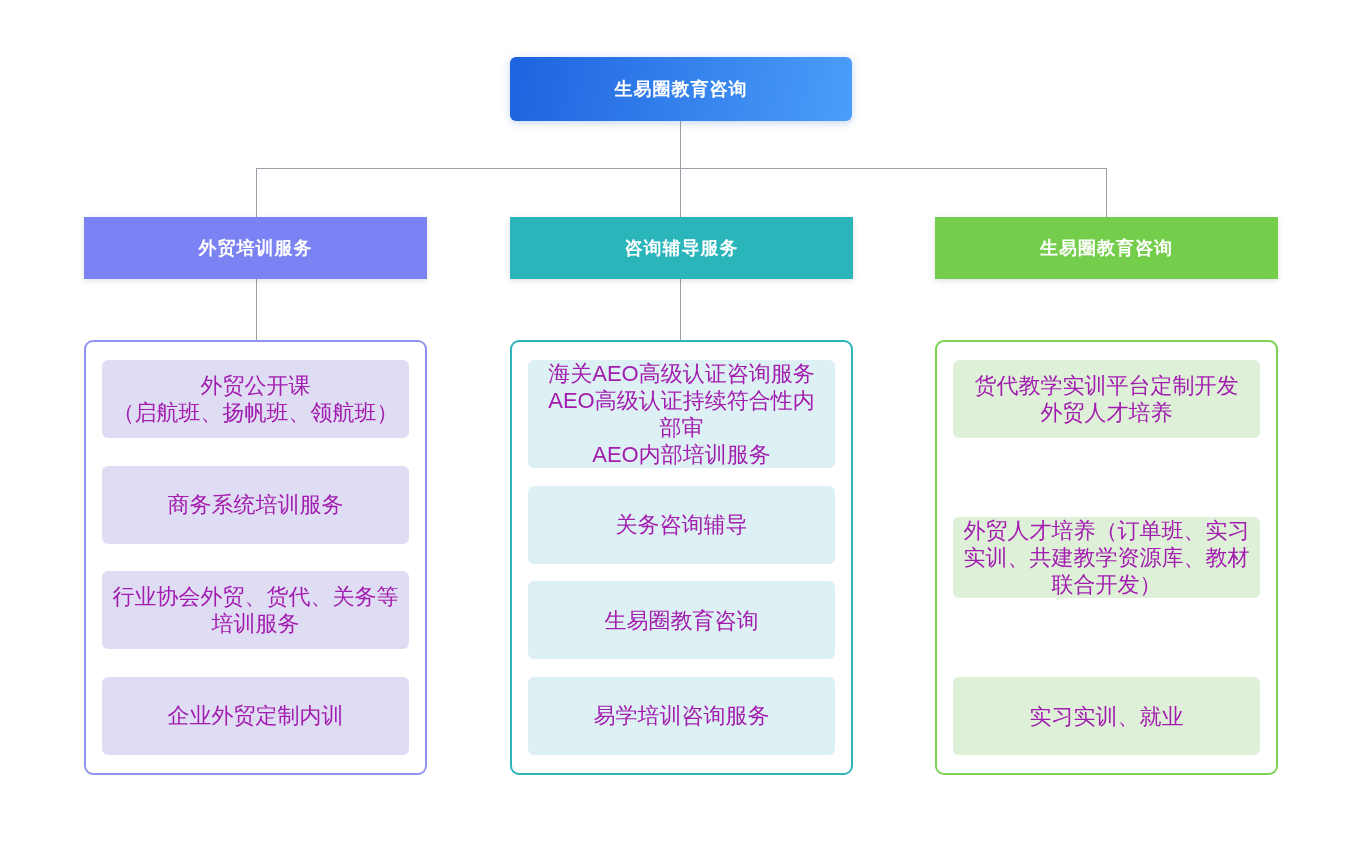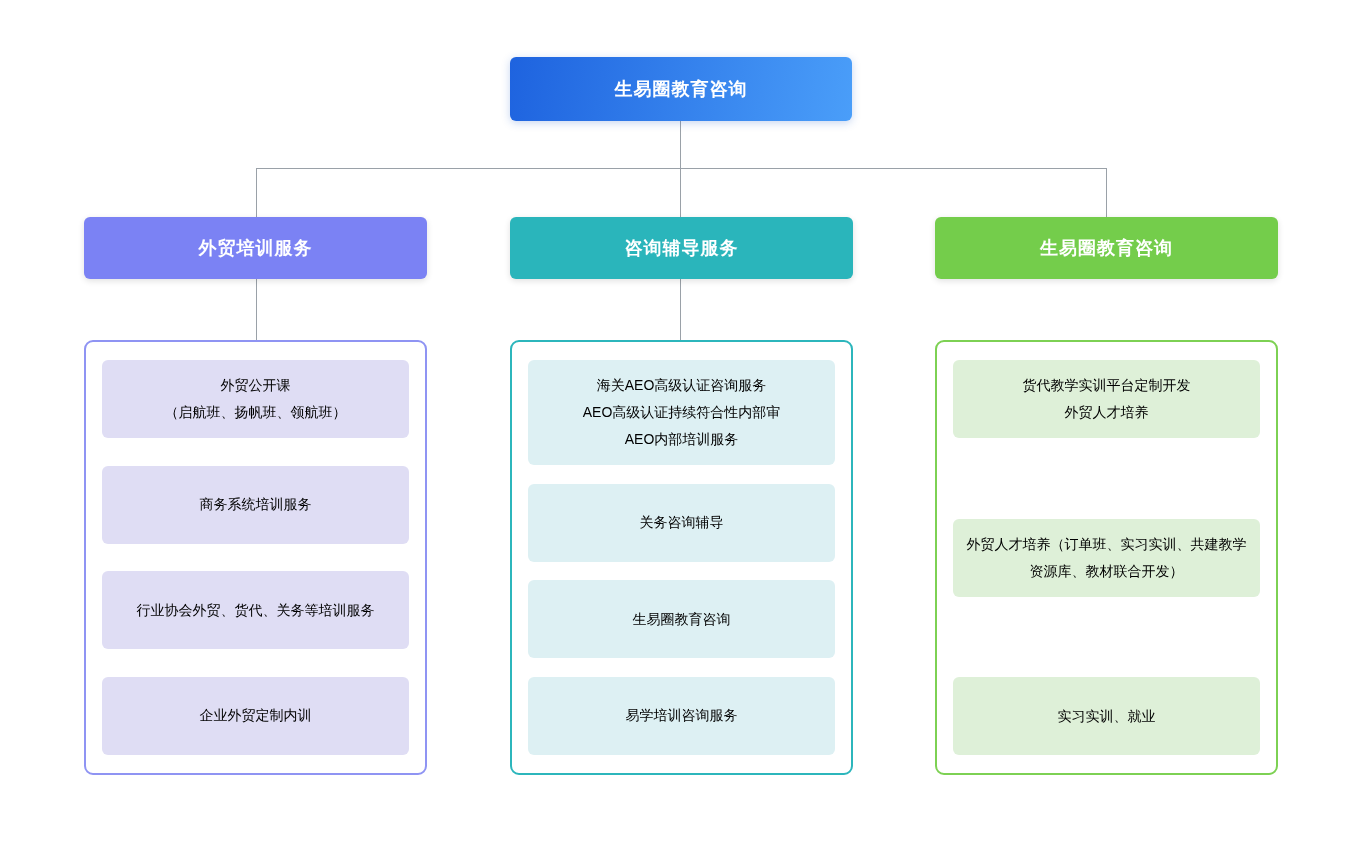--- a/index.html
+++ b/index.html
@@ -19,39 +19,39 @@
   .root-node {
     position: absolute; left: 510px; top: 57px; width: 342px; height: 64px;
     border-radius: 6px; display: flex; align-items: center; justify-content: center;
     color: #ffffff; font-size: 18px; font-weight: bold; letter-spacing: 1px;
     box-shadow: 0 2px 8px rgba(30, 90, 200, 0.25);
   }
 
   
   .branch-header {
     position: absolute; top: 217px; width: 343px; height: 62px;
-    background: var(--hdr); border-radius: 6px;
+    background: var(--hdr); border-radius: 0;
     display: flex; align-items: center; justify-content: center;
     color: #ffffff; font-size: 18px; font-weight: bold; letter-spacing: 1px;
     box-shadow: 0 2px 6px rgba(0, 0, 0, 0.12);
   }
 
   
   .branch-container {
     position: absolute; top: 340px; width: 343px; height: 435px;
     border: 2px solid var(--bord); border-radius: 9px; background: #ffffff;
     padding: 18px 16px; display: flex; flex-direction: column;
     justify-content: space-between;
   }
   .node-item {
     background: var(--item-bg); border-radius: 6px;
-    min-height: 78px; padding: 12px 10px;
+    min-height: 78px; padding: 0 10px;
     display: flex; align-items: center; justify-content: center;
-    text-align: center; color: #000000;
-    font-size: 14px; line-height: 27px; white-space: pre-line;
+    text-align: center; color: #a21caf;
+    font-size: 22px; line-height: 27px; white-space: pre-line;
   }
 
   .col-0 { left: 84px; }
   .col-1 { left: 510px; }
   .col-2 { left: 935px; }
 </style>
 </head>
 <body>
 
 <div class="stage">

